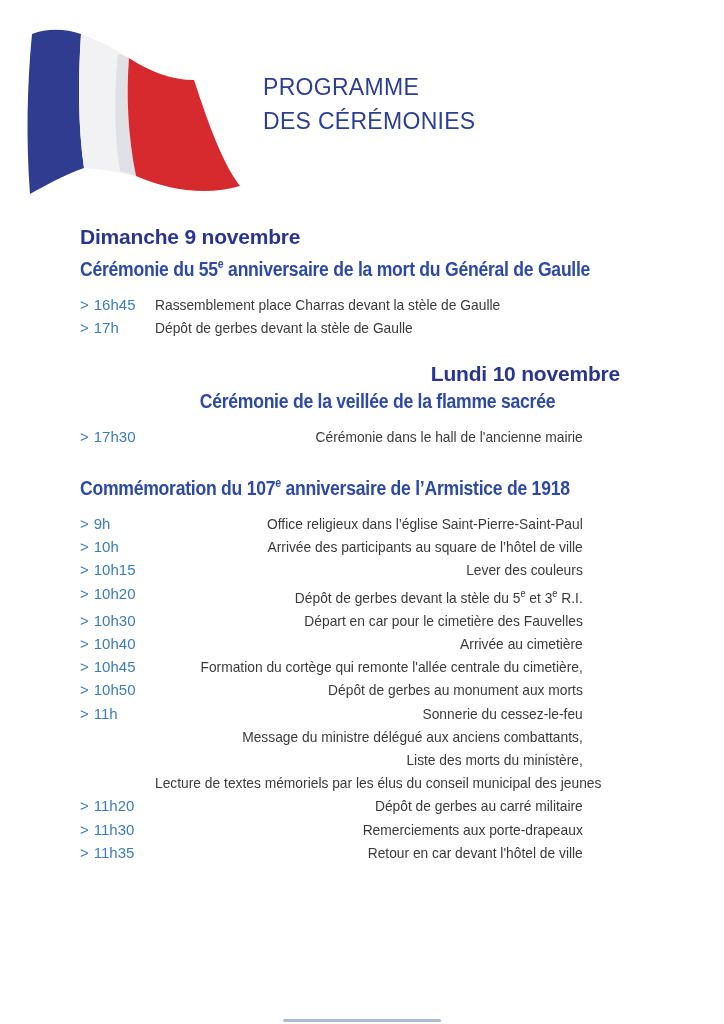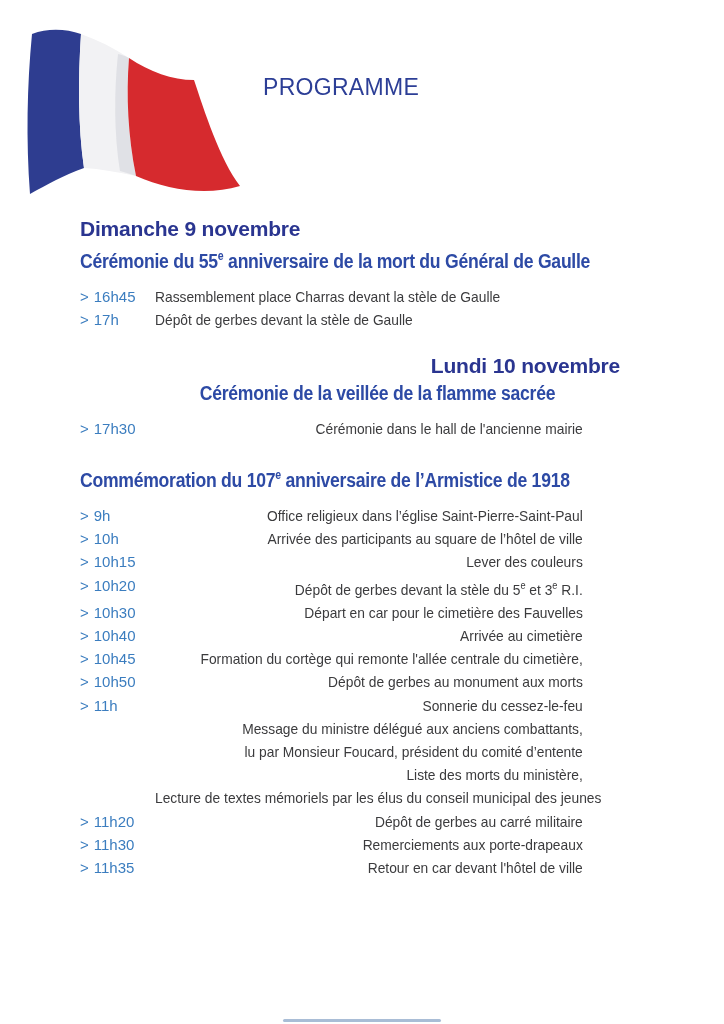--- a/index.html
+++ b/index.html
@@ -7,21 +7,21 @@
         font-family:"Liberation Sans", sans-serif;}
   
   .flag{position:absolute;left:26px;top:28px;}
   .f-blue{fill:var(--flag-blue,#2e3d90);}
   .f-white{fill:var(--flag-white,#f2f2f4);}
   .f-red{fill:var(--flag-red,#d62a2e);}
   .f-shade{fill:#44506b;opacity:.10;}
   .title{position:absolute;left:263px;top:70px;color:var(--title-c,#2c3e96);
          font-size:23px;line-height:34px;letter-spacing:.3px;font-weight:400;white-space:nowrap;}
   
-  .content{position:absolute;left:80px;top:216px;right:44px;}
+  .content{position:absolute;left:80px;top:224px;right:44px;}
   .section + .section{margin-top:22px;text-align:right;}
   .day{margin:0;font-size:21px;font-weight:bold;color:var(--day-c,#2a3590);
        line-height:25px;letter-spacing:-.2px;white-space:nowrap;}
   .subtitle{margin:2px 0 0;font-size:20px;font-weight:bold;color:var(--sub-c,#2d4aa5);
        line-height:27px;letter-spacing:-.3px;white-space:nowrap;
        transform:scaleX(.88);transform-origin:0 50%;}
   .subtitle sup{font-size:12px;}
   .rows{margin-top:10px;}
   .row{display:flex;line-height:23.2px;font-size:15px;}
   .cell-time{flex:0 0 75px;display:flex;color:var(--time-c,#3b7dbf);}
@@ -40,20 +40,21 @@
 
   <svg class="flag" width="222" height="170" viewBox="0 0 222 170" aria-hidden="true">
     <path class="f-blue" d="M6,6 C22,0 40,1 55,6 C52,51 52,98 58,140 C38,147 20,157 4,166 C0,112 1,58 6,6 Z"></path>
     <path class="f-white" d="M55,6 C72,12 88,20 103,30 C100,68 102,108 110,148 C92,144 74,141 58,140 C52,98 52,51 55,6 Z"></path>
     <path class="f-shade" d="M103,30 C100,68 102,108 110,148 C104,146 99,144 94,143 C88,106 88,64 92,26 C96,27 100,28 103,30 Z"></path>
     <path class="f-red" d="M103,30 C124,44 146,52 168,52 C178,82 194,132 214,158 C180,168 142,162 110,148 C102,108 100,68 103,30 Z"></path>
   </svg>
 
   <div class="title">
     <div>PROGRAMME</div>
+    <div>DES CÉRÉMONIES</div>
   </div>
 
   <div class="content">
 
     <div class="section">
       <h2 class="day">Dimanche 9 novembre</h2>
       <h3 class="subtitle">
         <span>Cérémonie du 55</span><sup>e</sup><span> anniversaire de la mort du Général de Gaulle</span>
       </h3>
       <div class="rows">
@@ -163,34 +164,27 @@
       <span class="marker"></span>
       <span class="time"></span>
     </span>
     <span class="cell-text">Message du ministre délégué aux anciens combattants,</span>
   </div>
           <div class="row">
     <span class="cell-time">
       <span class="marker"></span>
       <span class="time"></span>
     </span>
-    <span class="cell-text">lu par Monsieur Foucard, président du comité d’entente</span>
+    <span class="cell-text">Liste des morts du ministère,</span>
   </div>
           <div class="row">
     <span class="cell-time">
       <span class="marker"></span>
       <span class="time"></span>
     </span>
-    <span class="cell-text">Liste des morts du ministère,</span>
-  </div>
-          <div class="row">
-    <span class="cell-time">
-      <span class="marker"></span>
-      <span class="time"></span>
-    </span>
     <span class="cell-text">Lecture de textes mémoriels par les élus du conseil municipal des jeunes</span>
   </div>
           <div class="row">
     <span class="cell-time">
       <span class="marker">&gt;</span>
       <span class="time">11h20</span>
     </span>
     <span class="cell-text">Dépôt de gerbes au carré militaire</span>
   </div>
           <div class="row">

